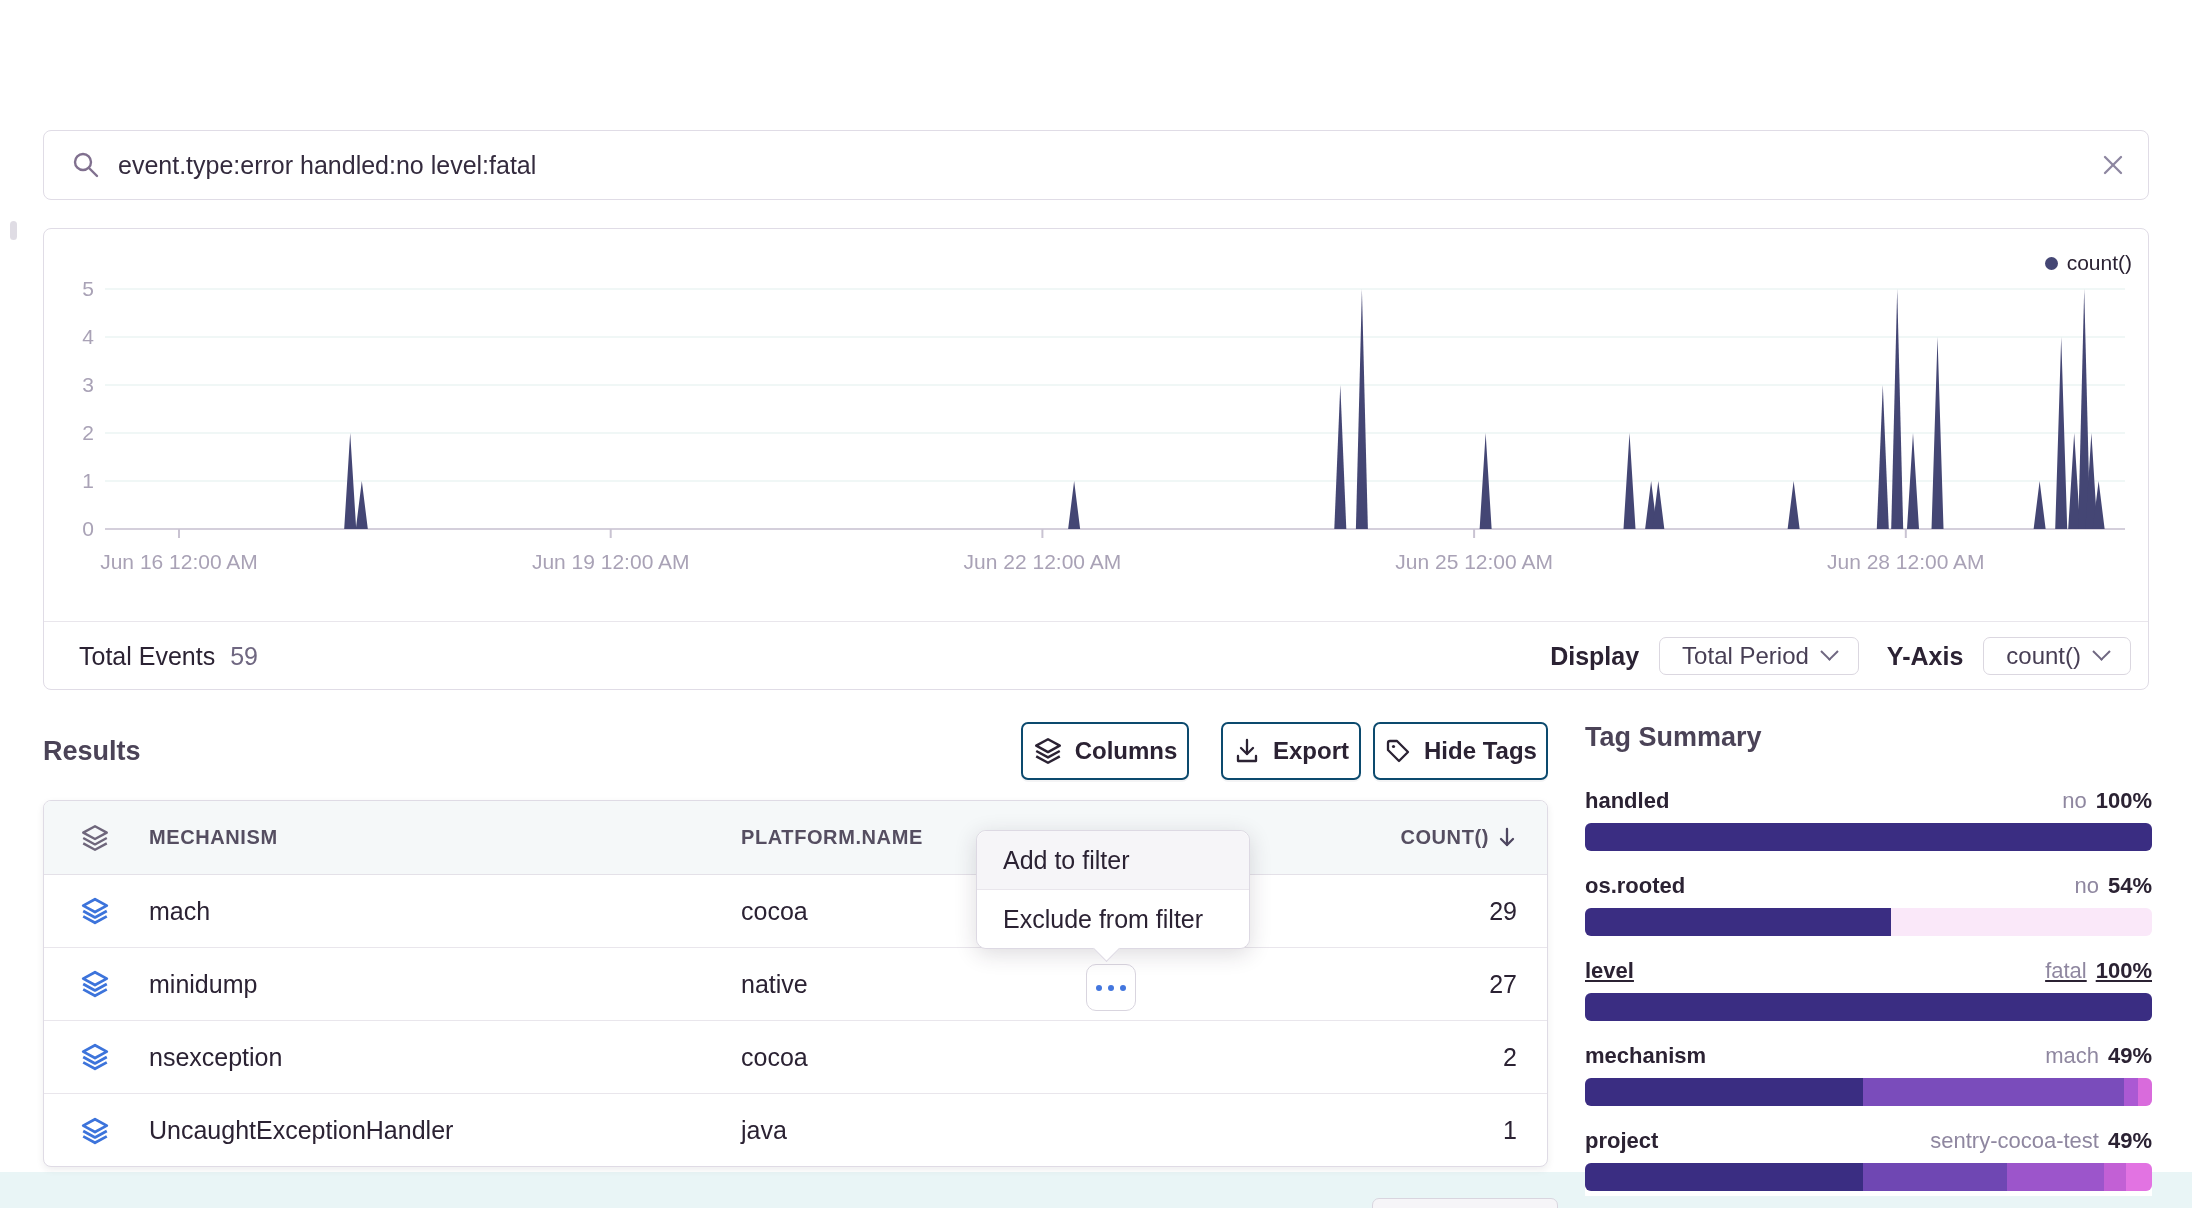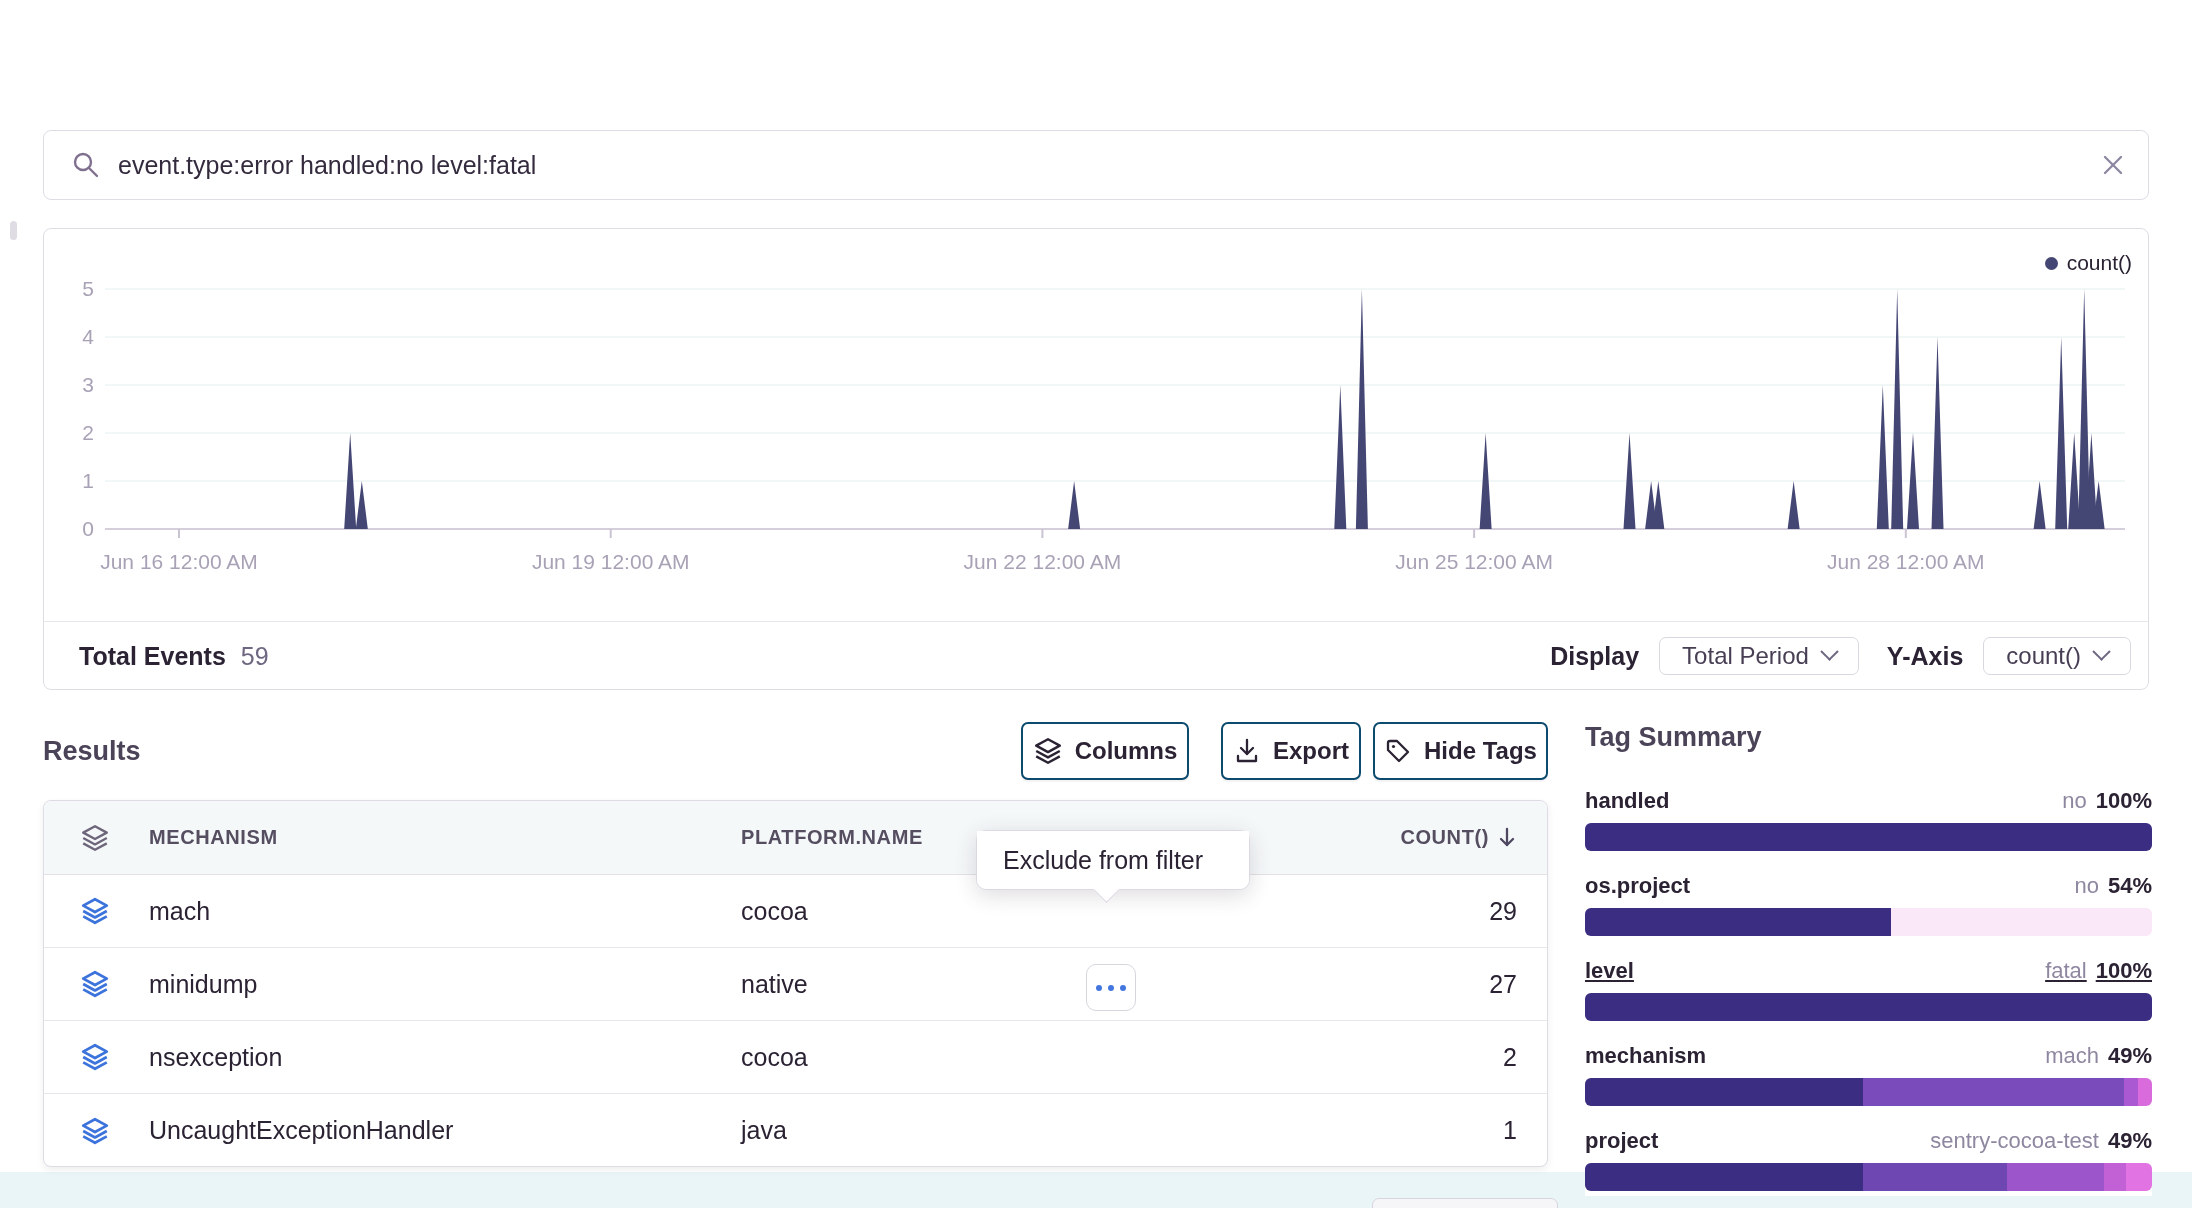--- a/index.html
+++ b/index.html
@@ -24,21 +24,21 @@
   
   .chart-card{position:absolute;left:43px;top:228px;width:2106px;height:462px;background:#fff;
               border:1px solid #E0DCE6;border-radius:8px;box-sizing:border-box;}
   .chart-legend{position:absolute;top:22px;right:16px;display:flex;align-items:center;gap:9px;}
   .legend-dot{width:13px;height:13px;border-radius:50%;background:#444674;}
   .legend-label{font-size:21px;color:#2B2233;}
   #chart-svg{position:absolute;left:0;top:12px;}
   #chart-svg text{font-family:"Liberation Sans",sans-serif;}
   .chart-divider{position:absolute;left:0;top:392px;width:100%;height:1px;background:#E9E6EC;}
   .chart-footer{position:absolute;left:0;top:393px;width:100%;height:68px;display:flex;align-items:center;box-sizing:border-box;padding:0 17px 0 35px;}
-  .total-label{font-size:25px;font-weight:bold;color:#2B2233;}
+  .total-label{font-size:25px;font-weight:normal;color:#2B2233;}
   .total-value{font-size:25px;color:#6F6781;margin-left:15px;}
   .footer-spacer{flex:1;}
   .ctl-label{font-size:25px;font-weight:bold;color:#2B2233;margin-right:20px;}
   .select-btn{height:38px;border:1px solid #DBD7E0;border-radius:7px;background:#fff;display:flex;
               align-items:center;padding:0 22px;gap:14px;font-size:24px;color:#473E54;margin-right:28px;cursor:pointer;box-sizing:border-box;}
   .select-btn.last{margin-right:0;}
   .chev{width:11px;height:11px;border-right:2px solid #6F6781;border-bottom:2px solid #6F6781;
         transform:rotate(45deg) translate(-2px,-2px);margin-top:-4px;}
 
   
@@ -295,41 +295,42 @@
       </div>
   </div>
 
   <div class="dots-btn">
     <span class="dot"></span>
     <span class="dot"></span>
     <span class="dot"></span>
   </div>
   <div class="context-menu">
     <div id="menu-items">
+        <div class="menu-item first">Add to filter</div>
         <div class="menu-item lastitem">Exclude from filter</div>
       </div>
     <div class="menu-arrow"></div>
   </div>
 
   <div class="tag-summary">
     <div class="tag-heading">Tag Summary</div>
     <div id="tag-entries">
         <div class="tag-entry" style="top: 66px;">
           <div class="tag-label-row">
             <span class="tag-name">handled</span>
             <span class="tag-value">no</span>
             <span class="tag-percent">100%</span>
           </div>
           <div class="tag-bar" style="background: rgb(250, 232, 249);">
             <div class="tag-seg" style="width: 100%; background: rgb(58, 45, 130);"></div>
           </div>
         </div>
         <div class="tag-entry" style="top: 151px;">
           <div class="tag-label-row">
-            <span class="tag-name">os.project</span>
+            <span class="tag-name">os.rooted</span>
             <span class="tag-value">no</span>
             <span class="tag-percent">54%</span>
           </div>
           <div class="tag-bar" style="background: rgb(250, 232, 249);">
             <div class="tag-seg" style="width: 54%; background: rgb(58, 45, 130);"></div>
           </div>
         </div>
         <div class="tag-entry" style="top: 236px; text-decoration: underline;">
           <div class="tag-label-row">
             <span class="tag-name">level</span>

